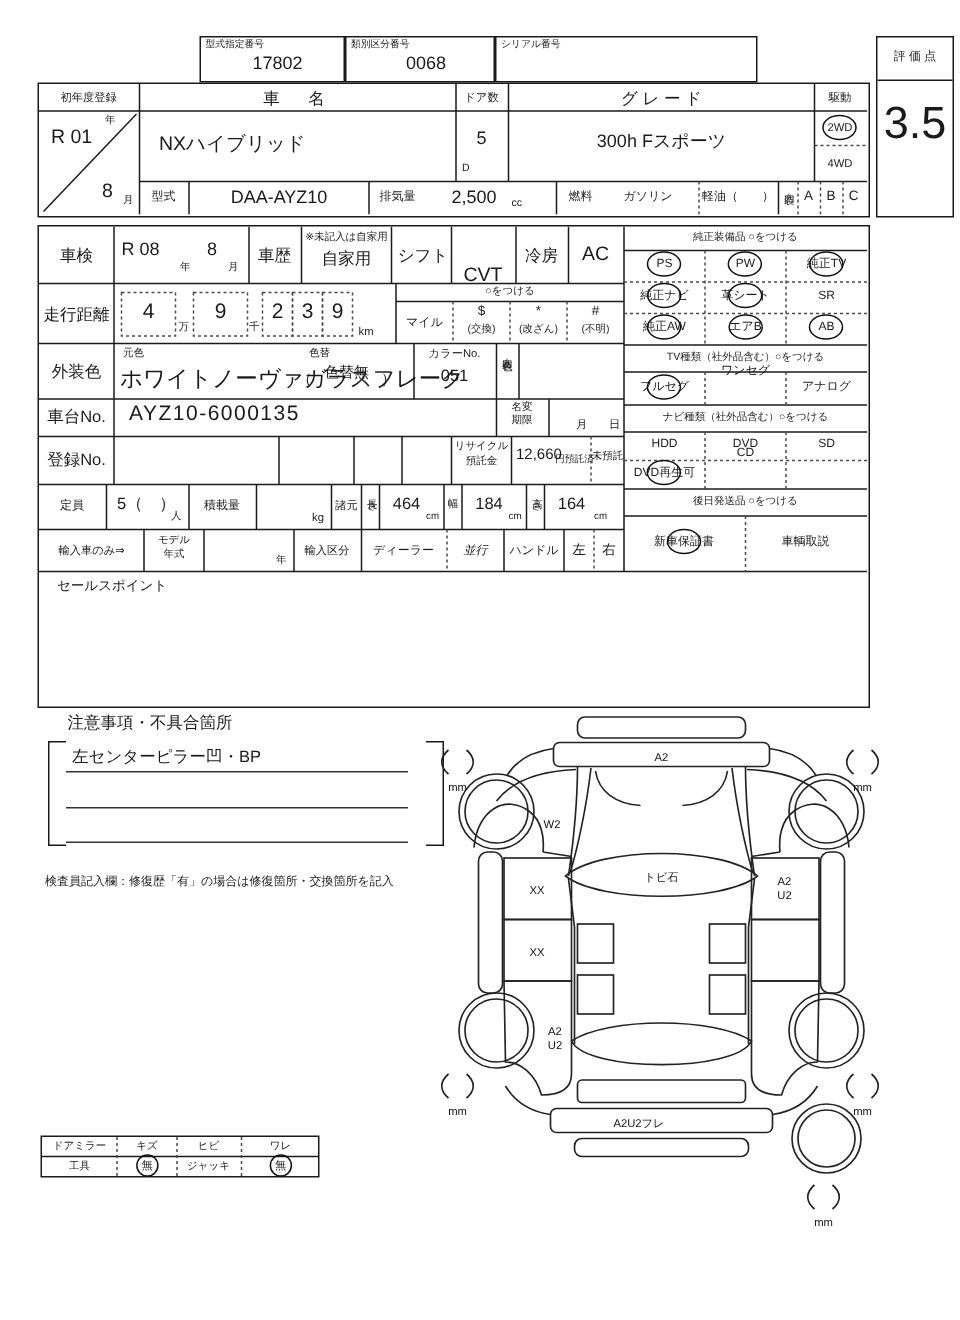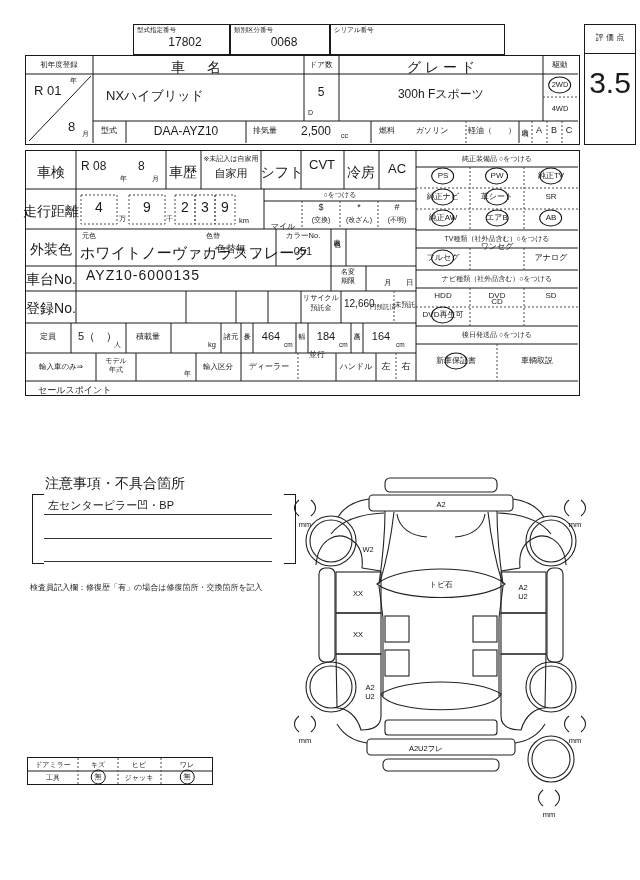--- a/index.html
+++ b/index.html
@@ -4,21 +4,21 @@
 <style>
   html,body{margin:0;padding:0;background:#fff;}
   .sheet{position:relative;width:640px;height:880px;background:#fff;overflow:hidden;
          font-family:"Liberation Sans","DejaVu Sans",sans-serif;color:#1a1a1a;}
   .a{position:absolute;}
   .b{position:absolute;border:1.5px solid #1a1a1a;box-sizing:border-box;}
   .t{position:absolute;white-space:nowrap;color:#1a1a1a;line-height:1.1;}
   .c{transform:translateX(-50%);}
   .v{font-weight:normal;}
   .f6{font-size:6.5px;}.f7{font-size:7px;}.f75{font-size:7.5px;}.f8{font-size:8px;text-align:right;}
-  .f85{font-size:14px;}.f9{font-size:9px;}.f95{font-size:15px;}.f10{font-size:10px;}
+  .f85{font-size:11px;}.f9{font-size:9px;}.f95{font-size:15px;}.f10{font-size:10px;}
   .f11{font-size:11px;}.f12{font-size:12px;}.f13{font-size:13px;}.f14{font-size:14px;}
   .vert{writing-mode:vertical-rl;letter-spacing:1px;}
   .grid{position:absolute;left:0;top:0;}
   .grid line,.grid rect{stroke:#1a1a1a;stroke-width:1;fill:none;}
   .grid .d{stroke:#4a4a4a;stroke-dasharray:2 2;}
   .circled::after{content:"";position:absolute;left:50%;top:50%;width:21px;height:15px;
     transform:translate(-50%,-50%);border:1.5px solid #111;border-radius:50%;pointer-events:none;}
   .circ-sm::after{width:13px;height:13px;}
   .car{position:absolute;}
   .car path,.car rect,.car circle{stroke:#222;stroke-width:1.1;fill:none;}
@@ -95,21 +95,21 @@
     <div class="t f7" style="left:315px;top:76px;">cc</div>
     <div class="t f8 c" style="left:361px;top:71px;">燃料</div>
     <div class="t f8 c" style="left:406px;top:71px;">ガソリン</div>
     <div class="t f8 c" style="left:466px;top:71px;">軽油（　　）</div>
     <div class="t f7 vert" style="left:495px;top:67px;height:19px;">内装</div>
     <div class="t f9 c" style="left:513px;top:70px;">A</div>
     <div class="t f9 c circ-sm" style="left:528px;top:70px;">B</div>
     <div class="t f9 c" style="left:543px;top:70px;">C</div>
   </div>
 
-  <div class="b" style="left:25px;top:150px;width:555px;height:246px;">
+  <div class="b" style="left:25px;top:150px;width:555px;height:322px;">
     <svg class="grid" width="552" height="307" viewBox="0 0 552 307">
       <line x1="390" y1="0" x2="390" y2="230"></line>
       <line x1="0" y1="230" x2="552" y2="230"></line>
       <line x1="0" y1="38" x2="390" y2="38"></line>
       <line x1="0" y1="78" x2="390" y2="78"></line>
       <line x1="0" y1="115" x2="390" y2="115"></line>
       <line x1="0" y1="140" x2="390" y2="140"></line>
       <line x1="0" y1="172" x2="390" y2="172"></line>
       <line x1="0" y1="202" x2="390" y2="202"></line>
       <line x1="50" y1="0" x2="50" y2="38"></line>
@@ -183,35 +183,35 @@
 
     <div class="t f85 c" style="left:25px;top:14px;">車検</div>
     <div class="t f12 v" style="left:55px;top:9px;">R 08</div>
     <div class="t f7" style="left:94px;top:24px;">年</div>
     <div class="t f12 v" style="left:112px;top:9px;">8</div>
     <div class="t f7" style="left:126px;top:24px;">月</div>
     <div class="t f85 c" style="left:157px;top:14px;">車歴</div>
     <div class="t f7 c" style="left:205px;top:4px;">※未記入は自家用</div>
     <div class="t f11 v c" style="left:205px;top:16px;">自家用</div>
     <div class="t f85 c" style="left:256px;top:14px;">シフト</div>
-    <div class="t f13 v c" style="left:296px;top:7px;">CVT</div>
+    <div class="t f13 v c" style="left:296px;top:25px;">CVT</div>
     <div class="t f85 c" style="left:335px;top:14px;">冷房</div>
     <div class="t f13 v c" style="left:371px;top:11px;">AC</div>
 
     <div class="t f85 c" style="left:25px;top:53px;">走行距離</div>
     <div class="t f14 v c" style="left:73px;top:49px;">4</div>
     <div class="t f7" style="left:93px;top:64px;">万</div>
     <div class="t f14 v c" style="left:121px;top:49px;">9</div>
     <div class="t f7" style="left:140px;top:64px;">千</div>
     <div class="t f14 v c" style="left:159px;top:49px;">2</div>
     <div class="t f14 v c" style="left:179px;top:49px;">3</div>
     <div class="t f14 v c" style="left:199px;top:49px;">9</div>
     <div class="t f75" style="left:213px;top:66px;">km</div>
     <div class="t f7 c" style="left:314px;top:40px;">○をつける</div>
-    <div class="t f8 c" style="left:257px;top:72px;">マイル</div>
+    <div class="t f8 c" style="left:257px;top:60px;">マイル</div>
     <div class="t f9 v c" style="left:295px;top:52px;">$</div>
     <div class="t f7 c" style="left:295px;top:65px;">(交換)</div>
     <div class="t f9 v c" style="left:333px;top:52px;">*</div>
     <div class="t f7 c" style="left:333px;top:65px;">(改ざん)</div>
     <div class="t f9 v c" style="left:371px;top:52px;">#</div>
     <div class="t f7 c" style="left:371px;top:65px;">(不明)</div>
 
     <div class="t f85 c" style="left:25px;top:91px;">外装色</div>
     <div class="t f7" style="left:56px;top:81px;">元色</div>
     <div class="t f95 v" style="left:54px;top:94px;">ホワイトノーヴァガラスフレーク</div>
@@ -252,21 +252,21 @@
     <div class="t f7 vert" style="left:327px;top:176px;height:22px;">高さ</div>
     <div class="t f11 v c" style="left:355px;top:179px;">164</div>
     <div class="t f6" style="left:370px;top:190px;">cm</div>
 
     <div class="t f75 c" style="left:35px;top:212px;">輸入車のみ⇒</div>
     <div class="t f7 c" style="left:90px;top:206px;">モデル</div>
     <div class="t f7 c" style="left:90px;top:215px;">年式</div>
     <div class="t f7" style="left:158px;top:219px;">年</div>
     <div class="t f75 c" style="left:192px;top:212px;">輸入区分</div>
     <div class="t f8 c" style="left:243px;top:212px;">ディーラー</div>
-    <div class="t f8 c" style="left:291px;top:200px;">並行</div>
+    <div class="t f8 c" style="left:291px;top:212px;font-style:italic;">並行</div>
     <div class="t f8 c" style="left:330px;top:212px;">ハンドル</div>
     <div class="t f9 c" style="left:360px;top:211px;">左</div>
     <div class="t f9 c circ-sm" style="left:380px;top:211px;">右</div>
 
     <div class="t f9" style="left:12px;top:235px;">セールスポイント</div>
 
     <div class="t f7 c" style="left:471px;top:4px;">純正装備品 ○をつける</div>
     <div class="t f8 c circled" style="left:417px;top:21px;">PS</div>
     <div class="t f8 c circled" style="left:471px;top:21px;">PW</div>
     <div class="t f8 c circled" style="left:525px;top:21px;">純正TV</div>

